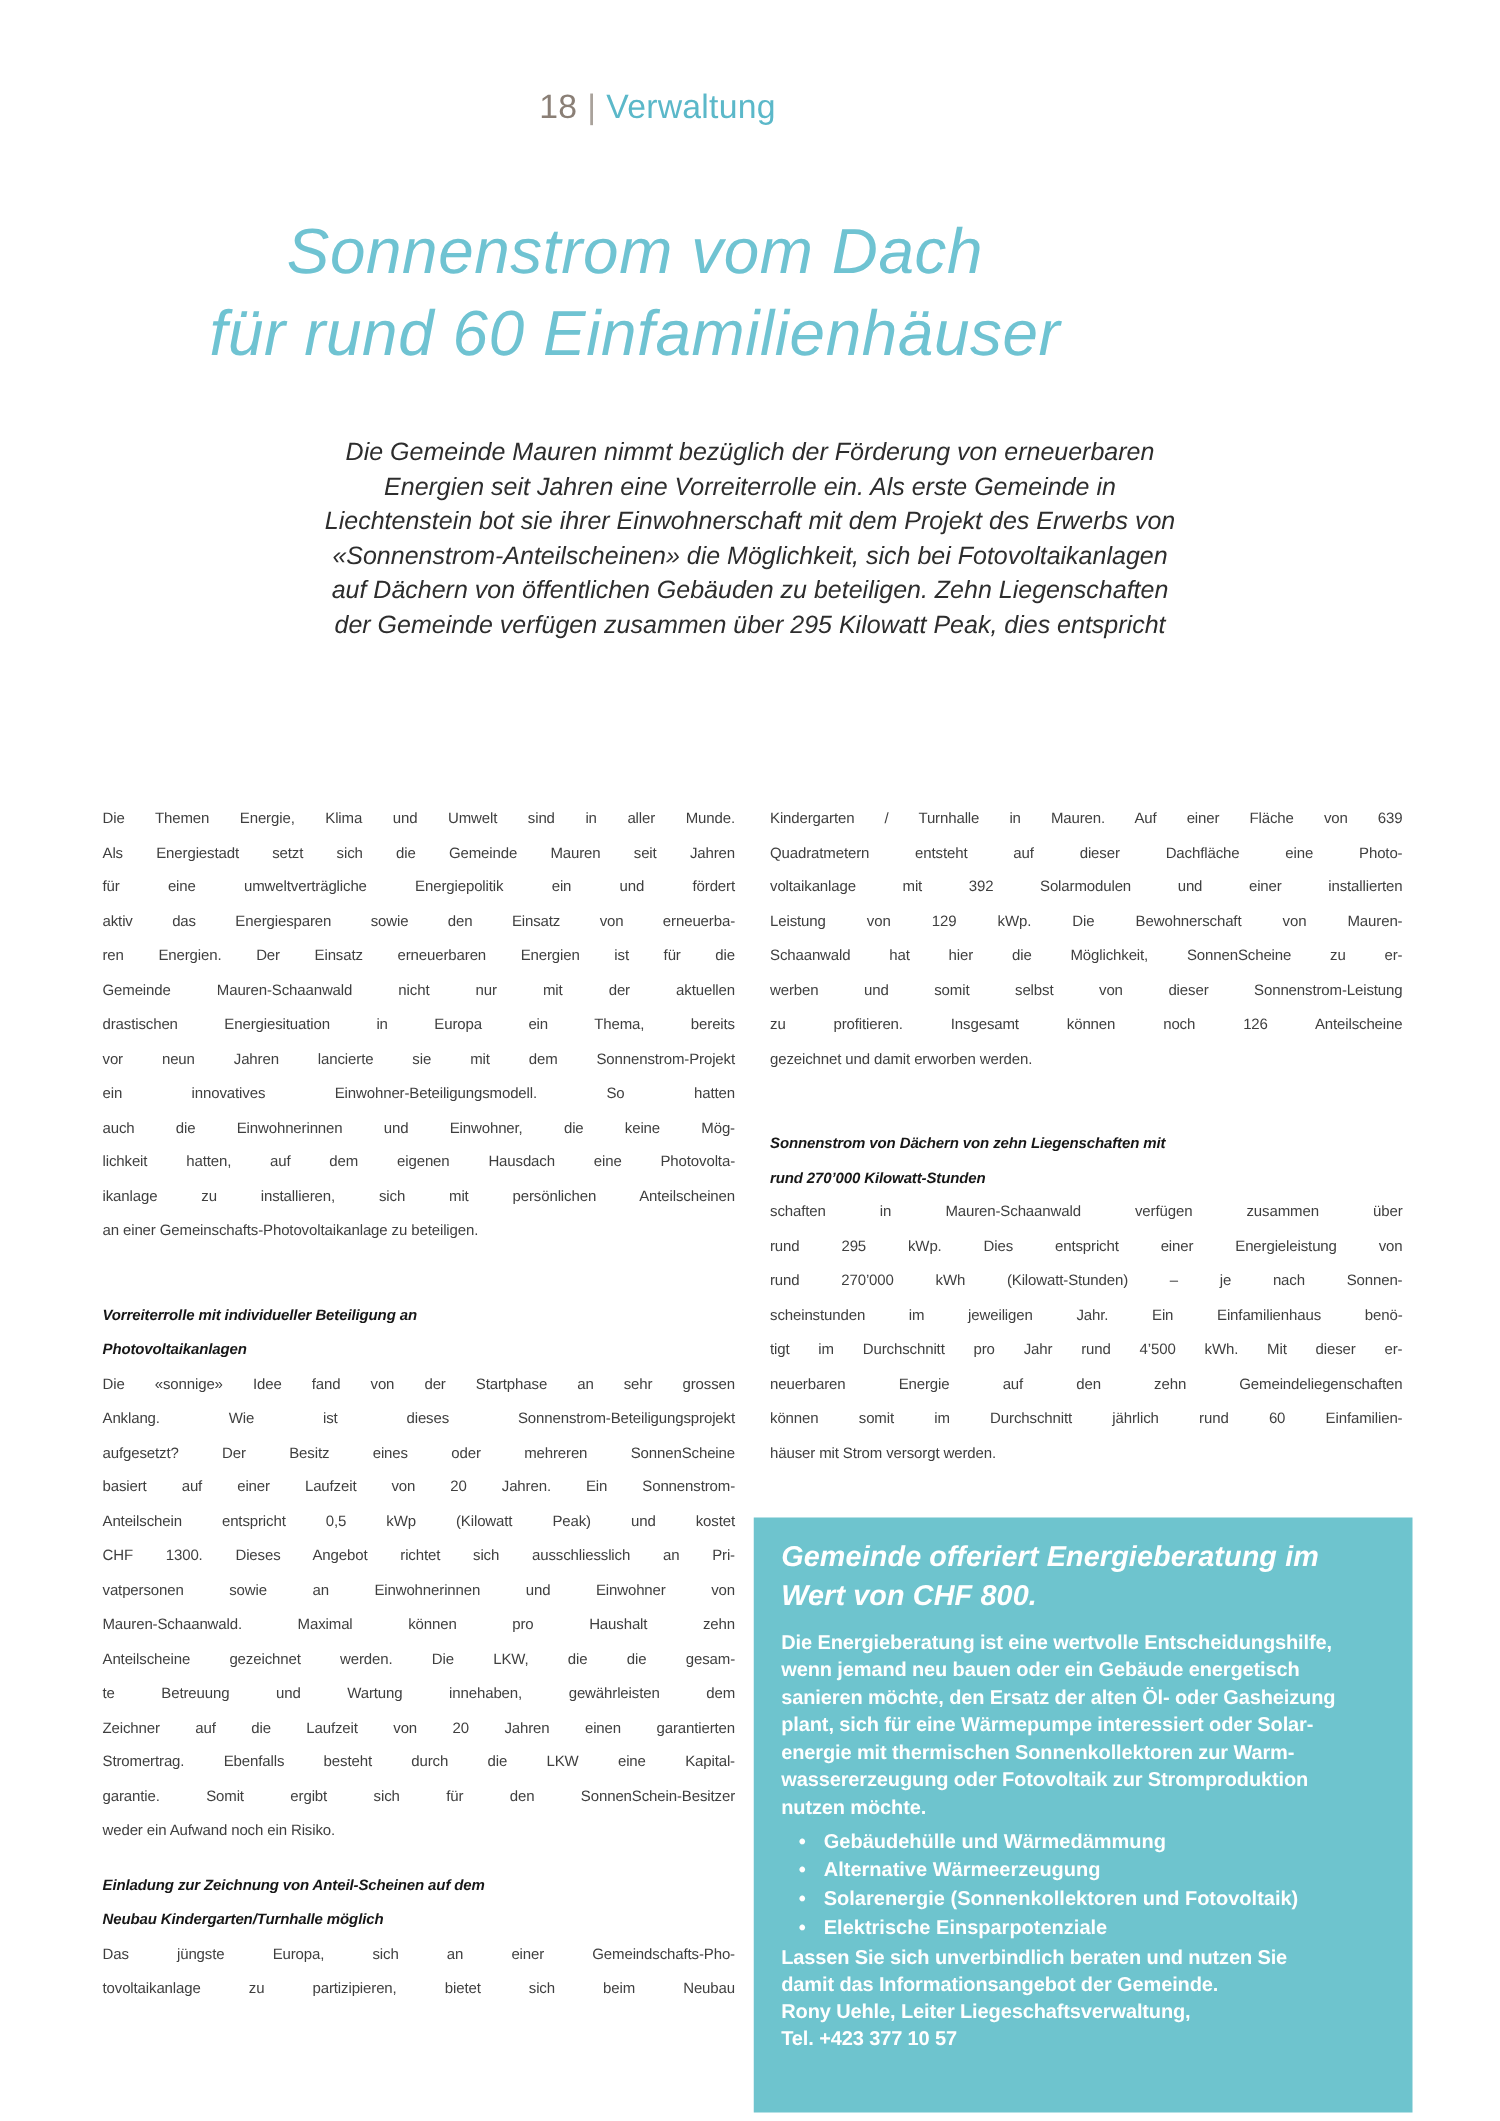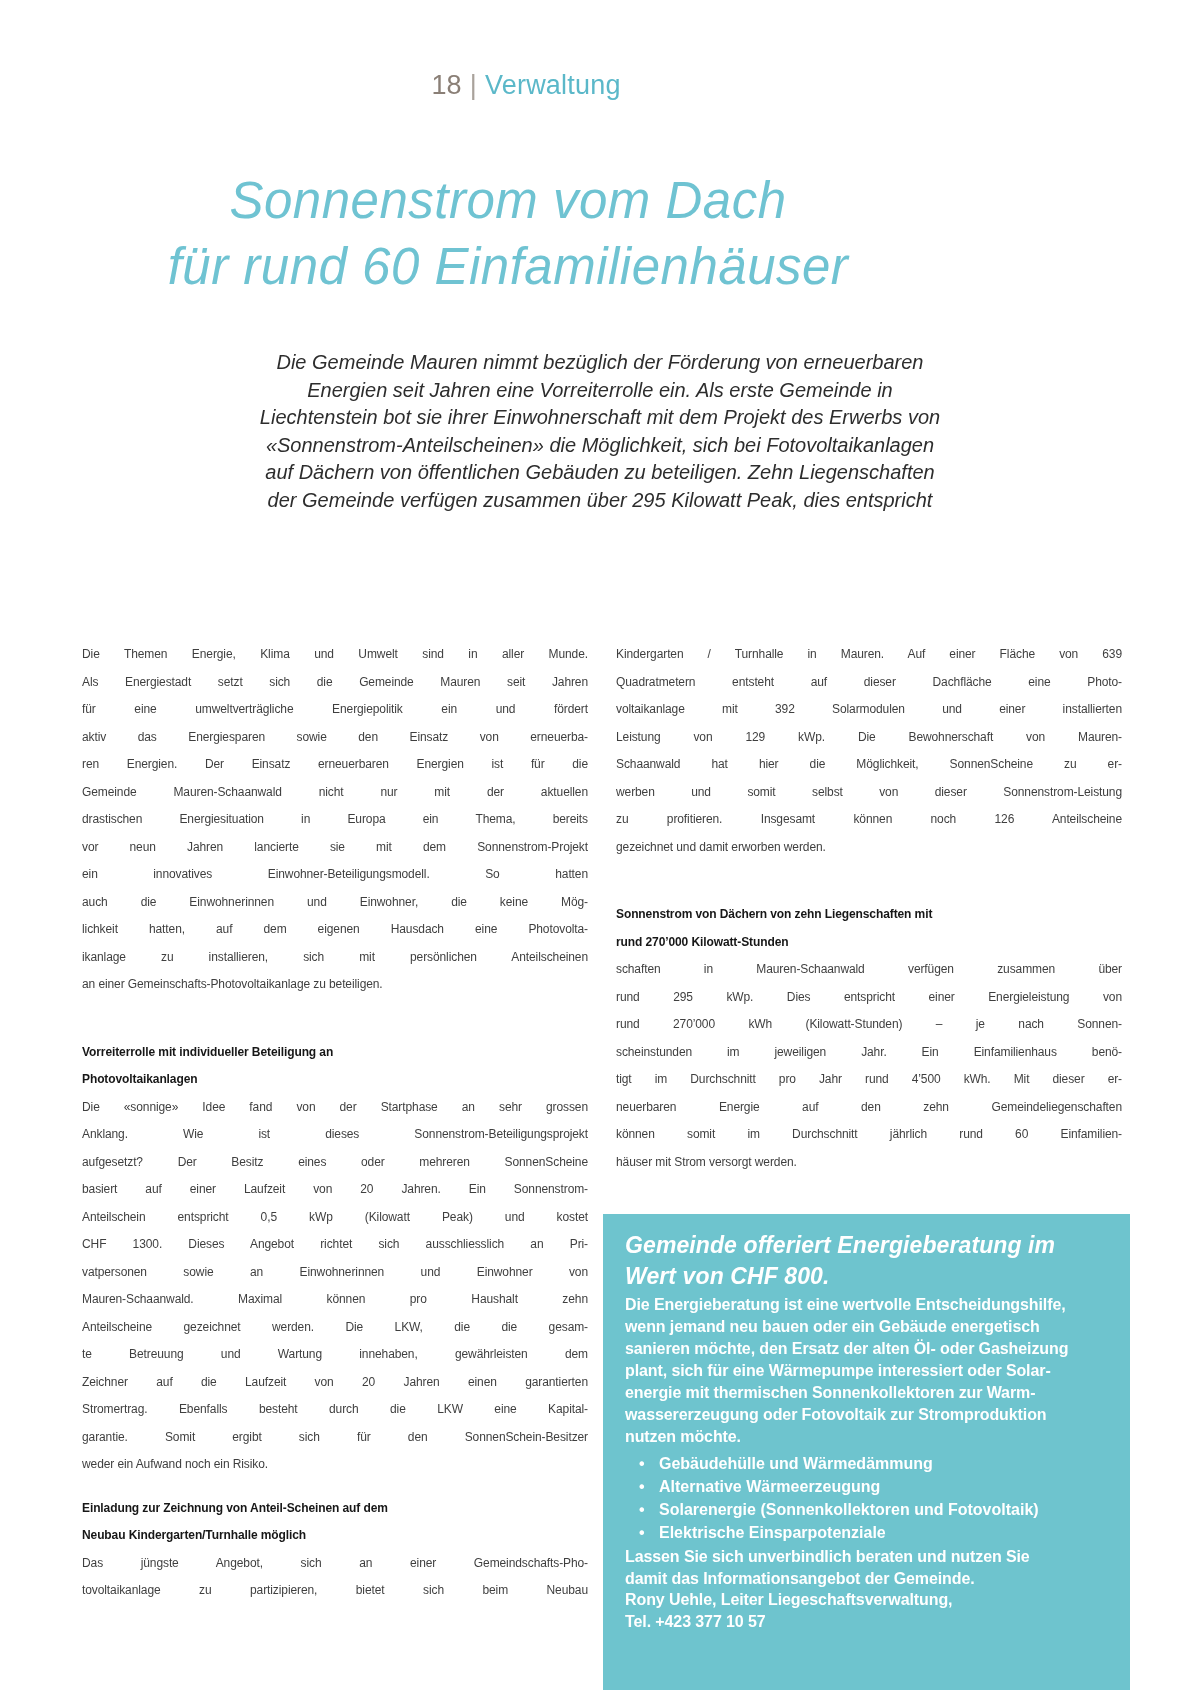--- a/index.html
+++ b/index.html
@@ -33,32 +33,32 @@
          font-size:12px; line-height:27.5px; color:#3f3f3f; letter-spacing:-0.1px; }
   .col-left  { left:82px;  }
   .col-right { left:616px; }
   .para .line { text-align:justify; text-align-last:justify; }
   .para .line:last-child { text-align-last:left; }
   .para.cont .line:last-child { text-align-last:justify; }
   .col-left  .para.p1 { margin-bottom:40px; }
   .col-left  .para.p2 { margin-bottom:16px; }
   .col-right .para.p1 { margin-bottom:40px; }
   .subhead {
-    font-weight:bold; color:#171717;
+    font-weight:bold; font-style:italic; color:#171717;
   }
   .subhead .line { text-align:left; }
   
   .infobox {
     position:absolute; left:603px; top:1214px; width:527px; height:476px;
     box-sizing:border-box; padding:16px 22px 0 22px;
     color:#ffffff;
   }
   .infobox-title {
     font-size:23px; line-height:31px; font-weight:bold; font-style:italic;
-    margin-bottom:2px; letter-spacing:0.1px;
+    margin-bottom:12px; letter-spacing:0.1px;
   }
   .infobox-body { font-size:16px; line-height:22px; font-weight:bold; letter-spacing:-0.1px; }
   .bullets { margin:4px 0 2px 0; }
   .bullet-item { display:flex; font-size:16px; line-height:23px; font-weight:bold; }
   .bullet-dot  { width:20px; margin-left:14px; flex:0 0 auto; }
   .infobox-footer { font-size:16px; line-height:21.5px; font-weight:bold; letter-spacing:-0.1px; }
 </style>
 </head>
 <body>
 
@@ -116,21 +116,21 @@
         <div class="line">Zeichner auf die Laufzeit von 20 Jahren einen garantierten</div>
         <div class="line">Stromertrag. Ebenfalls besteht durch die LKW eine Kapital-</div>
         <div class="line">garantie. Somit ergibt sich für den SonnenSchein-Besitzer</div>
         <div class="line">weder ein Aufwand noch ein Risiko.</div>
       </div>
       <div class="subhead">
         <div class="line">Einladung zur Zeichnung von Anteil-Scheinen auf dem</div>
         <div class="line">Neubau Kindergarten/Turnhalle möglich</div>
       </div>
       <div class="para p3 cont">
-        <div class="line">Das jüngste Angebot, sich an einer Gemeindschafts-Pho-</div>
+        <div class="line">Das jüngste Europa, sich an einer Gemeindschafts-Pho-</div>
         <div class="line">tovoltaikanlage zu partizipieren, bietet sich beim Neubau</div>
       </div>
     </div>
   <div class="col col-right">
       <div class="para p1">
         <div class="line">Kindergarten / Turnhalle in Mauren. Auf einer Fläche von 639</div>
         <div class="line">Quadratmetern entsteht auf dieser Dachfläche eine Photo-</div>
         <div class="line">voltaikanlage mit 392 Solarmodulen und einer installierten</div>
         <div class="line">Leistung von 129 kWp. Die Bewohnerschaft von Mauren-</div>
         <div class="line">Schaanwald hat hier die Möglichkeit, SonnenScheine zu er-</div>

